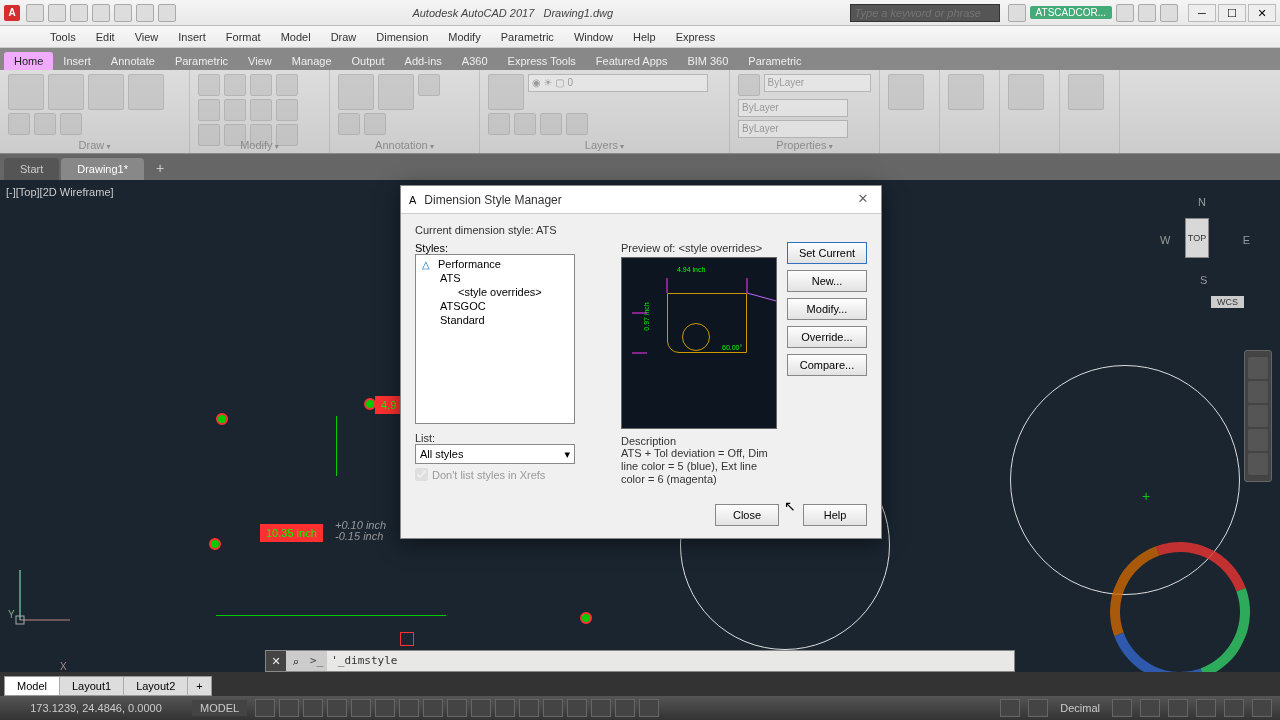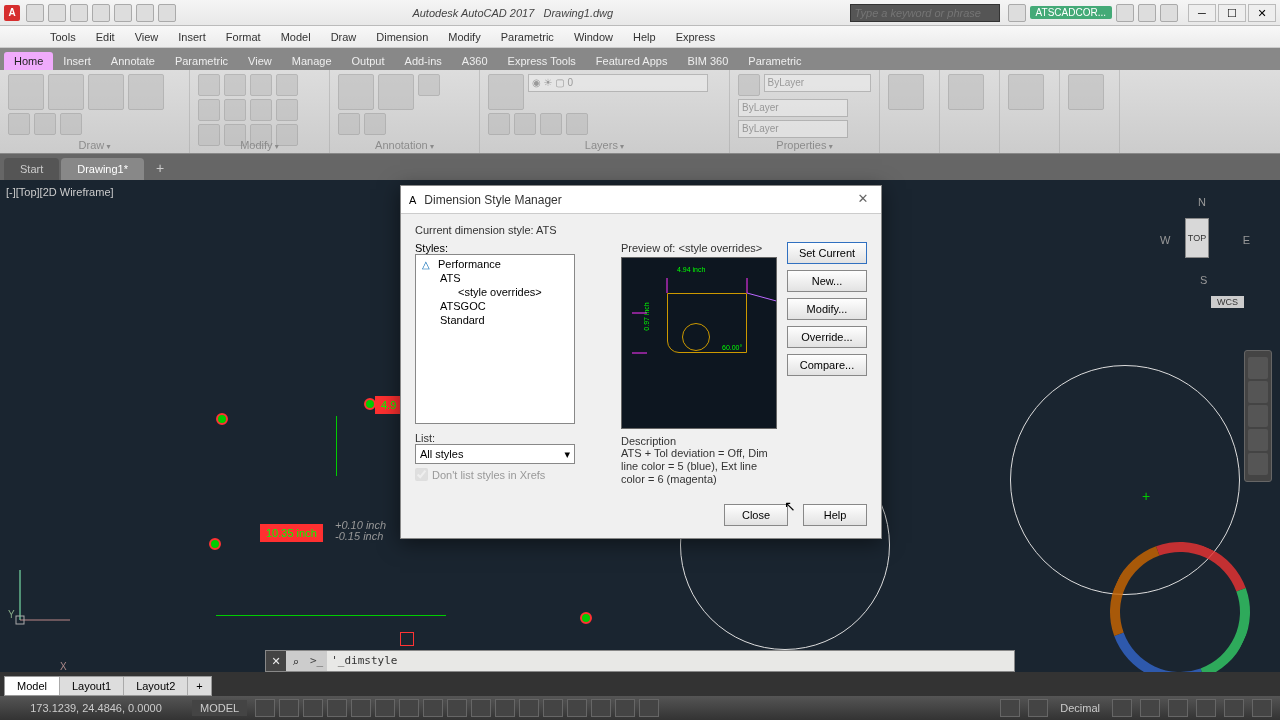--- a/index.html
+++ b/index.html
@@ -128,21 +128,21 @@
 .pv-shape { position: absolute; border: 1px solid #c90; }
 .pv-dim { position: absolute; color: #0f0; font-size: 7px; }
 .dlg-btn { height: 22px; background: linear-gradient(#fefefe, #e2e2e2); border: 1px solid #888; cursor: pointer; text-align: center; line-height: 20px; font-size: 11px; }
 .dlg-btn.primary { border: 1px solid #3070c0; }
 .list-label { margin-top: 8px; color: #333; }
 .list-combo { width: 100%; height: 20px; border: 1px solid #888; background: #fff; padding: 0 4px; line-height: 18px; display: flex; justify-content: space-between; align-items: center; cursor: pointer; }
 .xref-check { margin-top: 4px; color: #999; display: flex; align-items: center; gap: 4px; }
 .xref-check input { opacity: 0.5; }
 .desc-label { color: #333; margin-top: 6px; }
 .desc-text { color: #333; font-size: 11px; line-height: 13px; }
-.dlg-footer { display: flex; justify-content: flex-end; gap: 15px; padding: 8px 14px 12px; }
+.dlg-footer { display: flex; justify-content: flex-end; gap: 24px; padding: 8px 14px 12px; }
 .dlg-footer .dlg-btn { width: 64px; }
 .cursor-arrow { position: absolute; left: 784px; top: 498px; font-size: 14px; color: #000; pointer-events: none; }
 </style>
 </head>
 <body>
 
 <div class="titlebar">
   <div class="app-icon">A</div>
   <div class="qat">
     <div class="qat-btn"></div>

